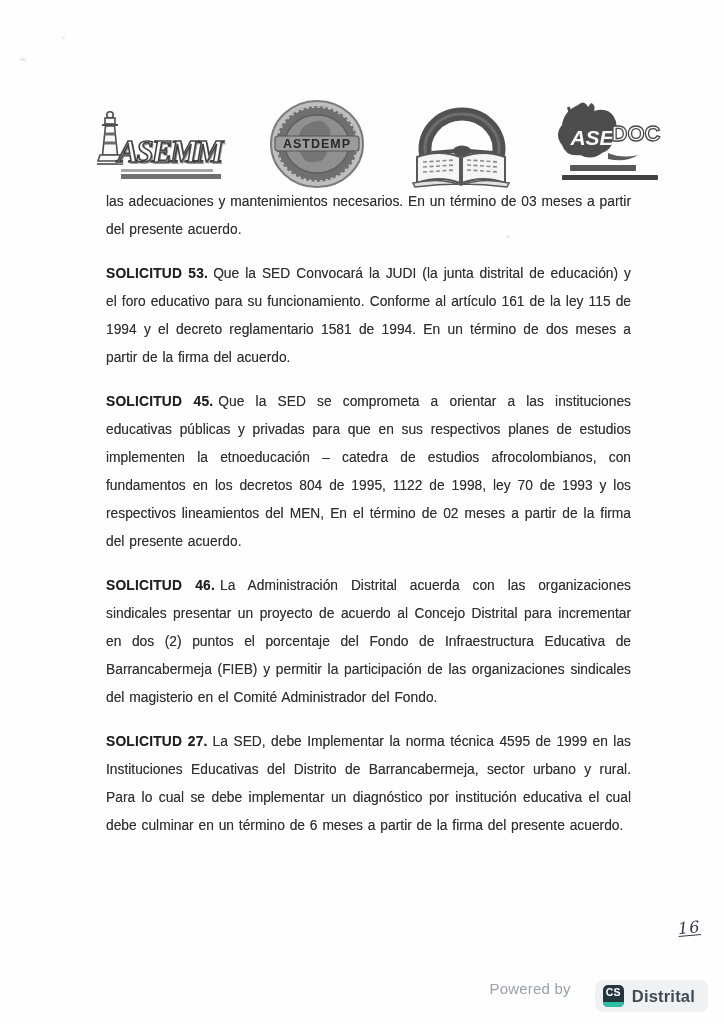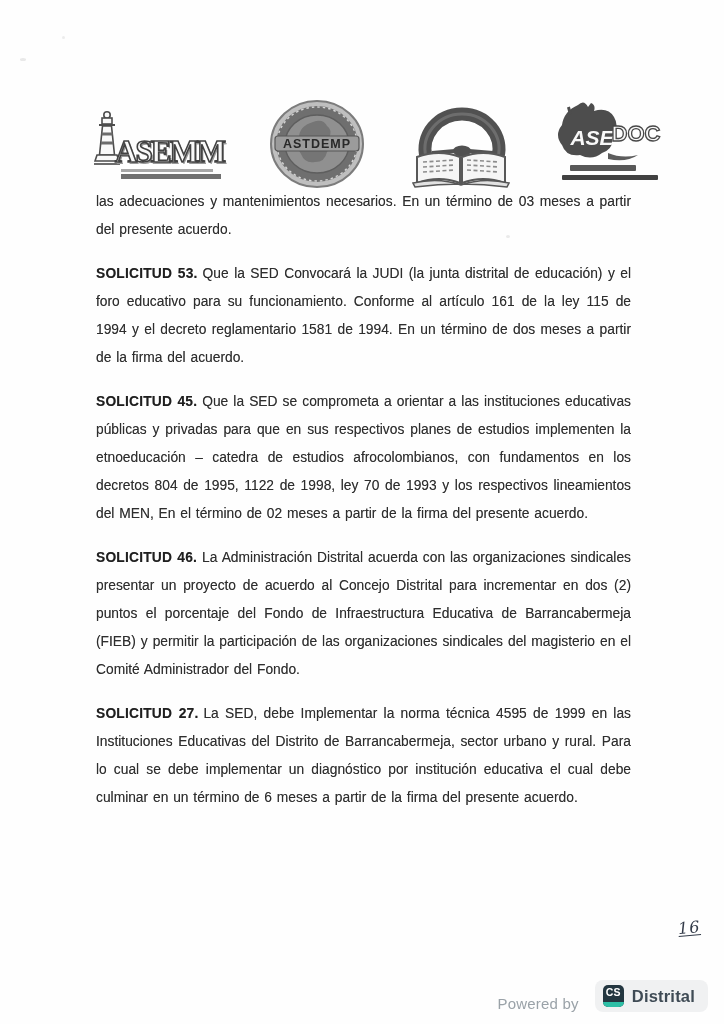--- a/index.html
+++ b/index.html
@@ -14,55 +14,55 @@
     position:absolute;inset:0;background:#fefefe;
   }
   
   .logo-row{
     position:absolute;top:96px;left:92px;right:60px;height:96px;
     display:flex;justify-content:space-between;align-items:center;
     filter:grayscale(1) contrast(.95);
   }
   .logo{display:flex;flex-direction:column;align-items:center;}
   
-  .asemm{width:134px;}
+  .asemm{width:134px;font-style:italic;}
   .asemm-top{display:flex;align-items:flex-end;}
   .asemm-word{
     font-family:"Liberation Serif", serif;font-weight:700;font-size:31px;
     color:#ffffff;-webkit-text-stroke:1.6px #3f3f3f;
     text-shadow:1.5px 1.5px 0 #9a9a9a;letter-spacing:-2px;line-height:1;
     margin-left:-5px;
   }
   .asemm-sub{margin-left:24px;margin-top:2px;}
   .asemm-sub .bar1{width:92px;height:3px;background:#a9a9a9;margin-bottom:2px;}
   .asemm-sub .bar2{width:100px;height:5px;background:#6f6f6f;}
   
   .doc-text{
     position:absolute;top:188px;left:96px;width:535px;
     font-size:13.8px;line-height:28px;color:#2e2e2e;
     text-align:justify;word-spacing:1px;
     text-shadow:0 0 .4px rgba(40,40,40,.45);
   }
-  .doc-text p{margin:0 0 16px 0;}
+  .doc-text p{margin:0 0 16px 10px;}
   .doc-text strong{color:#1f1f1f;}
   .doc-text strong:not(:empty){margin-right:5px;letter-spacing:.2px;}
   
   .page-number{
     position:absolute;top:918px;left:678px;
     font-family:"DejaVu Serif", serif;font-style:italic;
     font-size:16px;color:#333b49;transform:rotate(-5deg);
     letter-spacing:1px;text-decoration:underline;
     text-decoration-thickness:1px;text-underline-offset:2px;
   }
   
   .speck{position:absolute;background:#d3d3d3;border-radius:50%;}
   
   .footer{
     position:absolute;right:16px;bottom:12px;
-    display:flex;align-items:flex-end;gap:16px;
+    display:flex;align-items:flex-start;gap:24px;
   }
   .powered-by{font-size:15px;color:#9aa2a8;letter-spacing:.2px;}
   .cs-badge{
     display:flex;align-items:center;gap:8px;
     background:#f0f1f2;border-radius:8px;padding:5px 13px 5px 8px;
   }
   .cs-icon{
     position:relative;width:21px;height:22px;border-radius:5px;
     background:#233640;overflow:hidden;flex:0 0 auto;
   }

